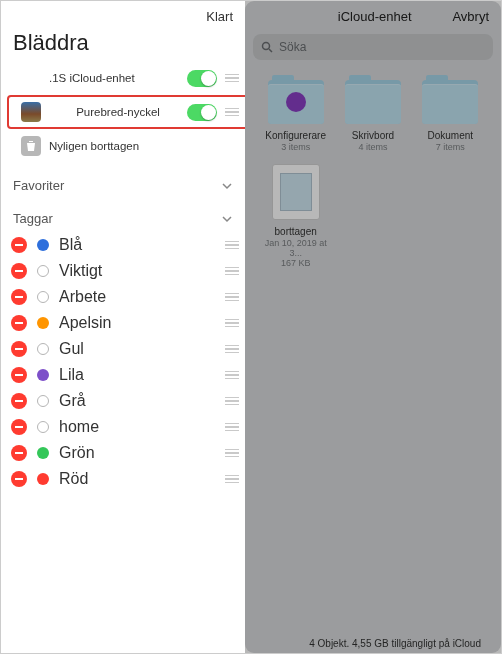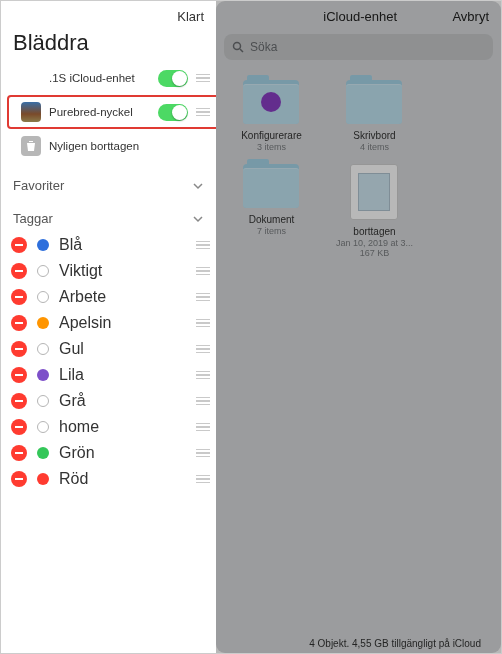--- a/index.html
+++ b/index.html
@@ -1,18 +1,18 @@
 <!DOCTYPE html>
 <html><head>
 <meta charset="utf-8">
 <style>
   * { box-sizing: border-box; margin: 0; padding: 0; font-family: -apple-system, "Helvetica Neue", Arial, sans-serif; }
   body { width: 502px; height: 654px; overflow: hidden; background: #fff; position: relative; border:1px solid #ccc;}
   .container { display: flex; width: 100%; height: 100%; }
-  .sidebar { width: 215px; height: 100%; background: #fff; display: flex; flex-direction: column; overflow-y: auto; }
+  .sidebar { width: 244px; height: 100%; background: #fff; display: flex; flex-direction: column; overflow-y: auto; }
   .main { flex: 1; height: 100%; background: #d7d9db; position: relative; display:flex; flex-direction:column;border-radius:9px;}
   .overlay { position:absolute; inset:0; background:rgba(0,0,0,0.28); pointer-events:none; z-index:10;}
   
   .sb-top { display:flex; justify-content:flex-end; padding:8px 12px 2px 12px; font-size:13px; color:#333;}
   .sb-title { font-size:22px; font-weight:400; padding:4px 12px 8px 12px; color:#222;}
   .section-row { display:flex; align-items:center; justify-content:space-between; padding:6px 12px; font-size:13px; color:#555;}
   .chev { width:12px; height:12px; }
   .chev svg { stroke:#888; }
   .loc-row { display:flex; align-items:center; padding:4px 6px 4px 20px; font-size:11.5px; color:#333; position:relative;}
   .loc-row .name { flex:1; padding-left:8px; white-space:nowrap; overflow:hidden; text-overflow:ellipsis;}
@@ -30,21 +30,21 @@
   .del-btn { width:16px;height:16px;border-radius:50%;background:#ff3b30;display:flex;align-items:center;justify-content:center;margin-right:10px;}
   .del-btn::after{content:'';width:8px;height:2px;background:#fff;}
   .dot { width:12px;height:12px;border-radius:50%;margin-right:10px;}
   .dot.hollow{background:#fff;border:1.5px solid #b5b5b5;}
   .tag-row .tname{flex:1;}
   
   .main-top{ display:flex; justify-content:space-between; align-items:center; padding:8px 12px 4px 12px; font-size:13px; color:#222;}
   .main-title{ flex:1; text-align:center; font-size:13px;}
   .search{ margin:6px 8px 8px 8px; background:#c6c8ca; border-radius:8px; height:26px; display:flex; align-items:center; padding:0 8px; color:#6a6d70; font-size:12px;}
   .search svg{margin-right:6px;}
-  .grid{ display:flex; flex-wrap:wrap; padding:8px 12px; gap:4px 16px; }
+  .grid{ display:flex; flex-wrap:wrap; padding:8px 12px; gap:4px 0; }
   .item{ width:33.33%; display:flex; flex-direction:column; align-items:center; padding:4px 2px;}
   .folder{ width:56px;height:44px; position:relative;}
   .folder-base{position:absolute;inset:0;background:#a6d4e8;border-radius:4px;}
   .folder-tab{position:absolute;top:-5px;left:4px;width:22px;height:8px;background:#a6d4e8;border-radius:2px 2px 0 0;}
   .folder-front{position:absolute;inset:4px 0 0 0;background:#bfe3f2;border-radius:3px; box-shadow:inset 0 1px 0 rgba(255,255,255,0.3);}
   .folder .badge{position:absolute;top:50%;left:50%;transform:translate(-50%,-50%);width:20px;height:20px;border-radius:50%;}
   .label{font-size:10px;color:#333;margin-top:6px;text-align:center;line-height:1.2;}
   .sub{font-size:9px;color:#7a7d80;text-align:center;}
   .file-ic{width:48px;height:56px;background:#fff;border:1px solid #d0d0d0;border-radius:3px;display:flex;align-items:center;justify-content:center;}
   .file-ic .inner{width:32px;height:38px;background:#cfe6f2;border:1px solid #b0c4d0;}
@@ -66,21 +66,21 @@
       <span class="loc-icon"></span>
       <span class="name">.1S iCloud-enhet</span>
       <span class="toggle"></span>
       <span class="drag-icon">
           <span></span>
           <span></span>
           <span></span>
         </span>
     </div>
 
-    <div class="loc-row" style="margin-top:6px;margin-bottom:6px;">
+    <div class="loc-row" style="margin-top:6px;margin-bottom:6px;text-align:center;">
       <span class="loc-icon">
           <span class="purebred-icon"></span>
         </span>
       <span class="name">Purebred-nyckel</span>
       <span class="toggle"></span>
       <span class="drag-icon">
           <span></span>
           <span></span>
           <span></span>
         </span>

